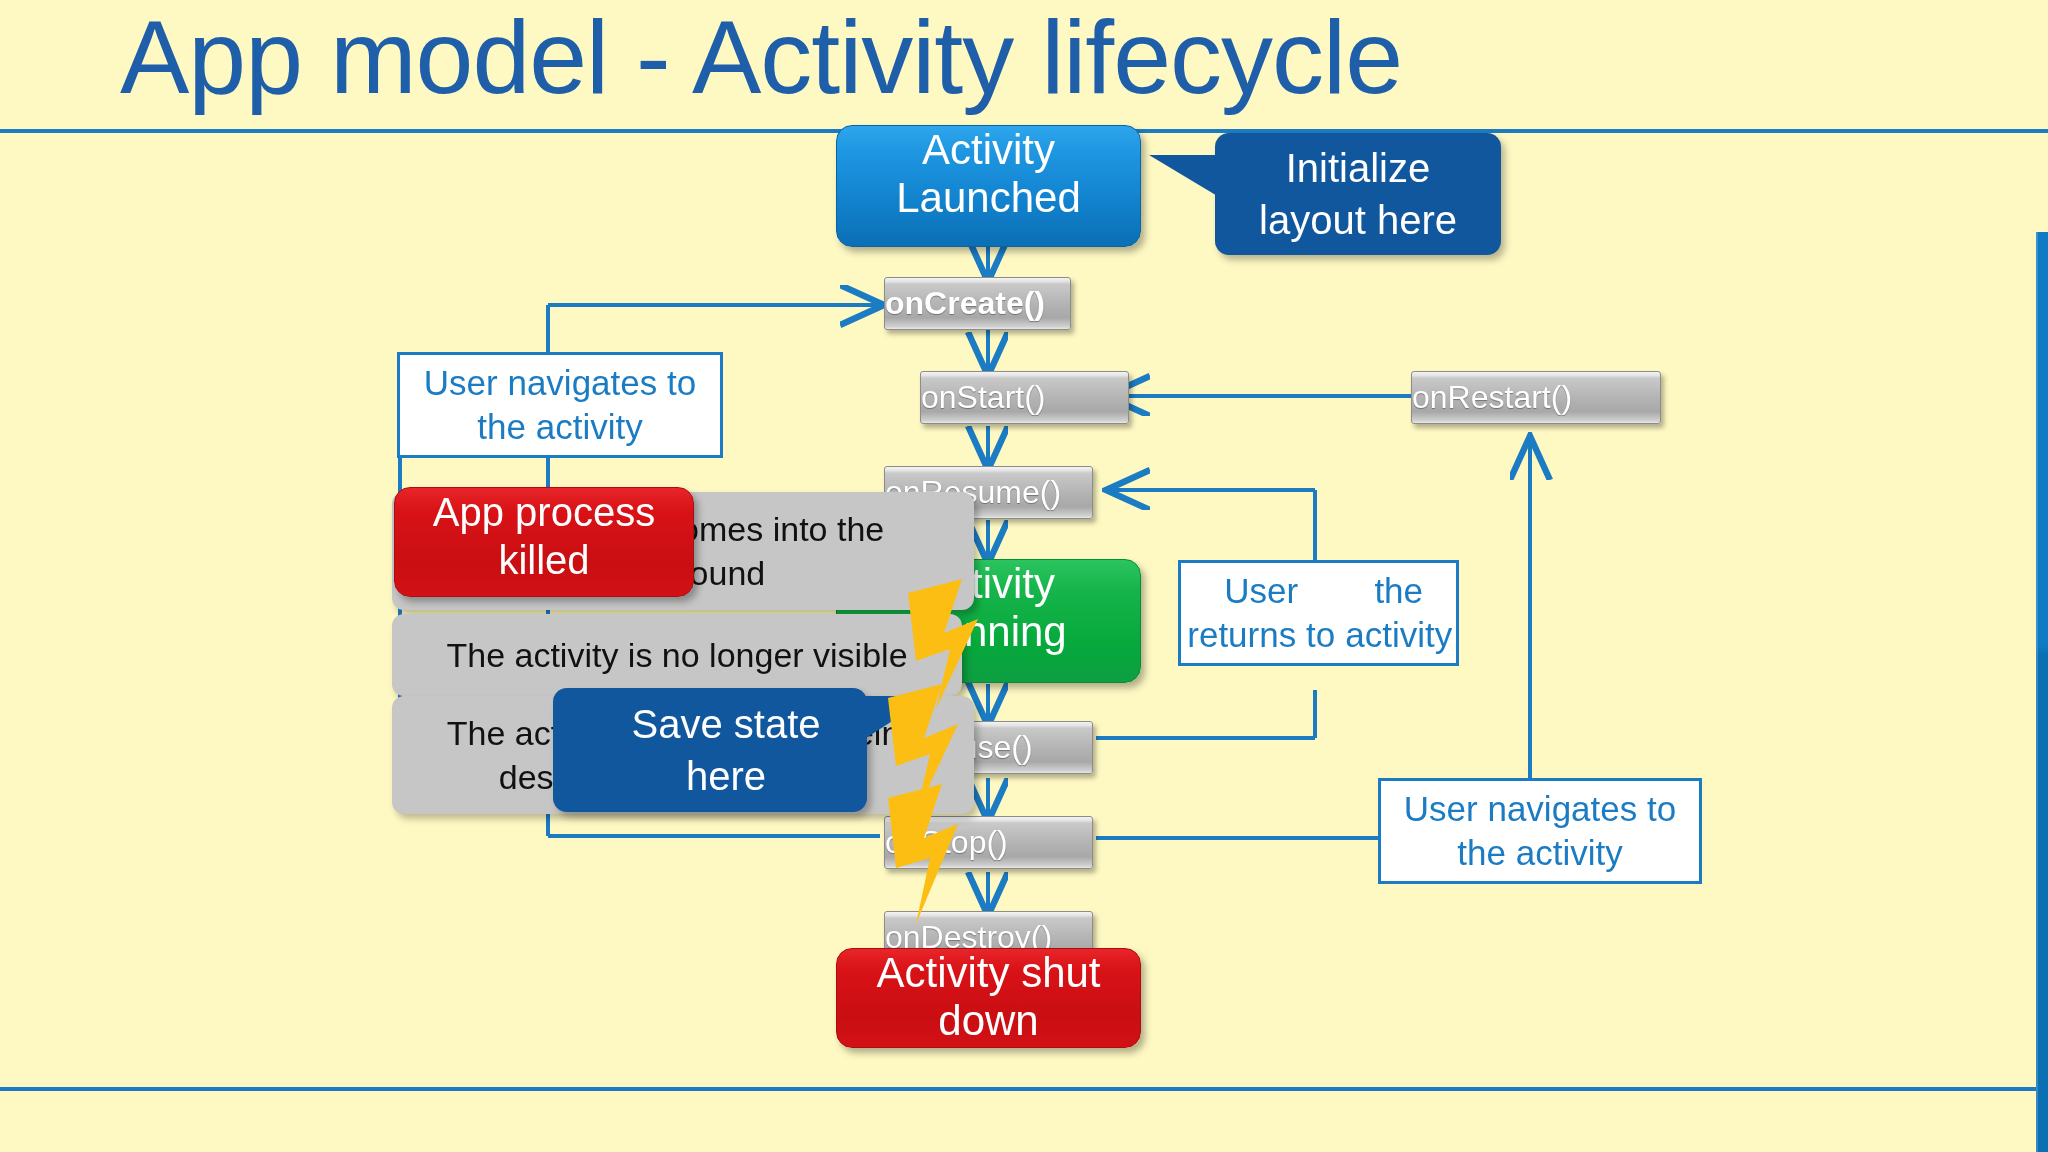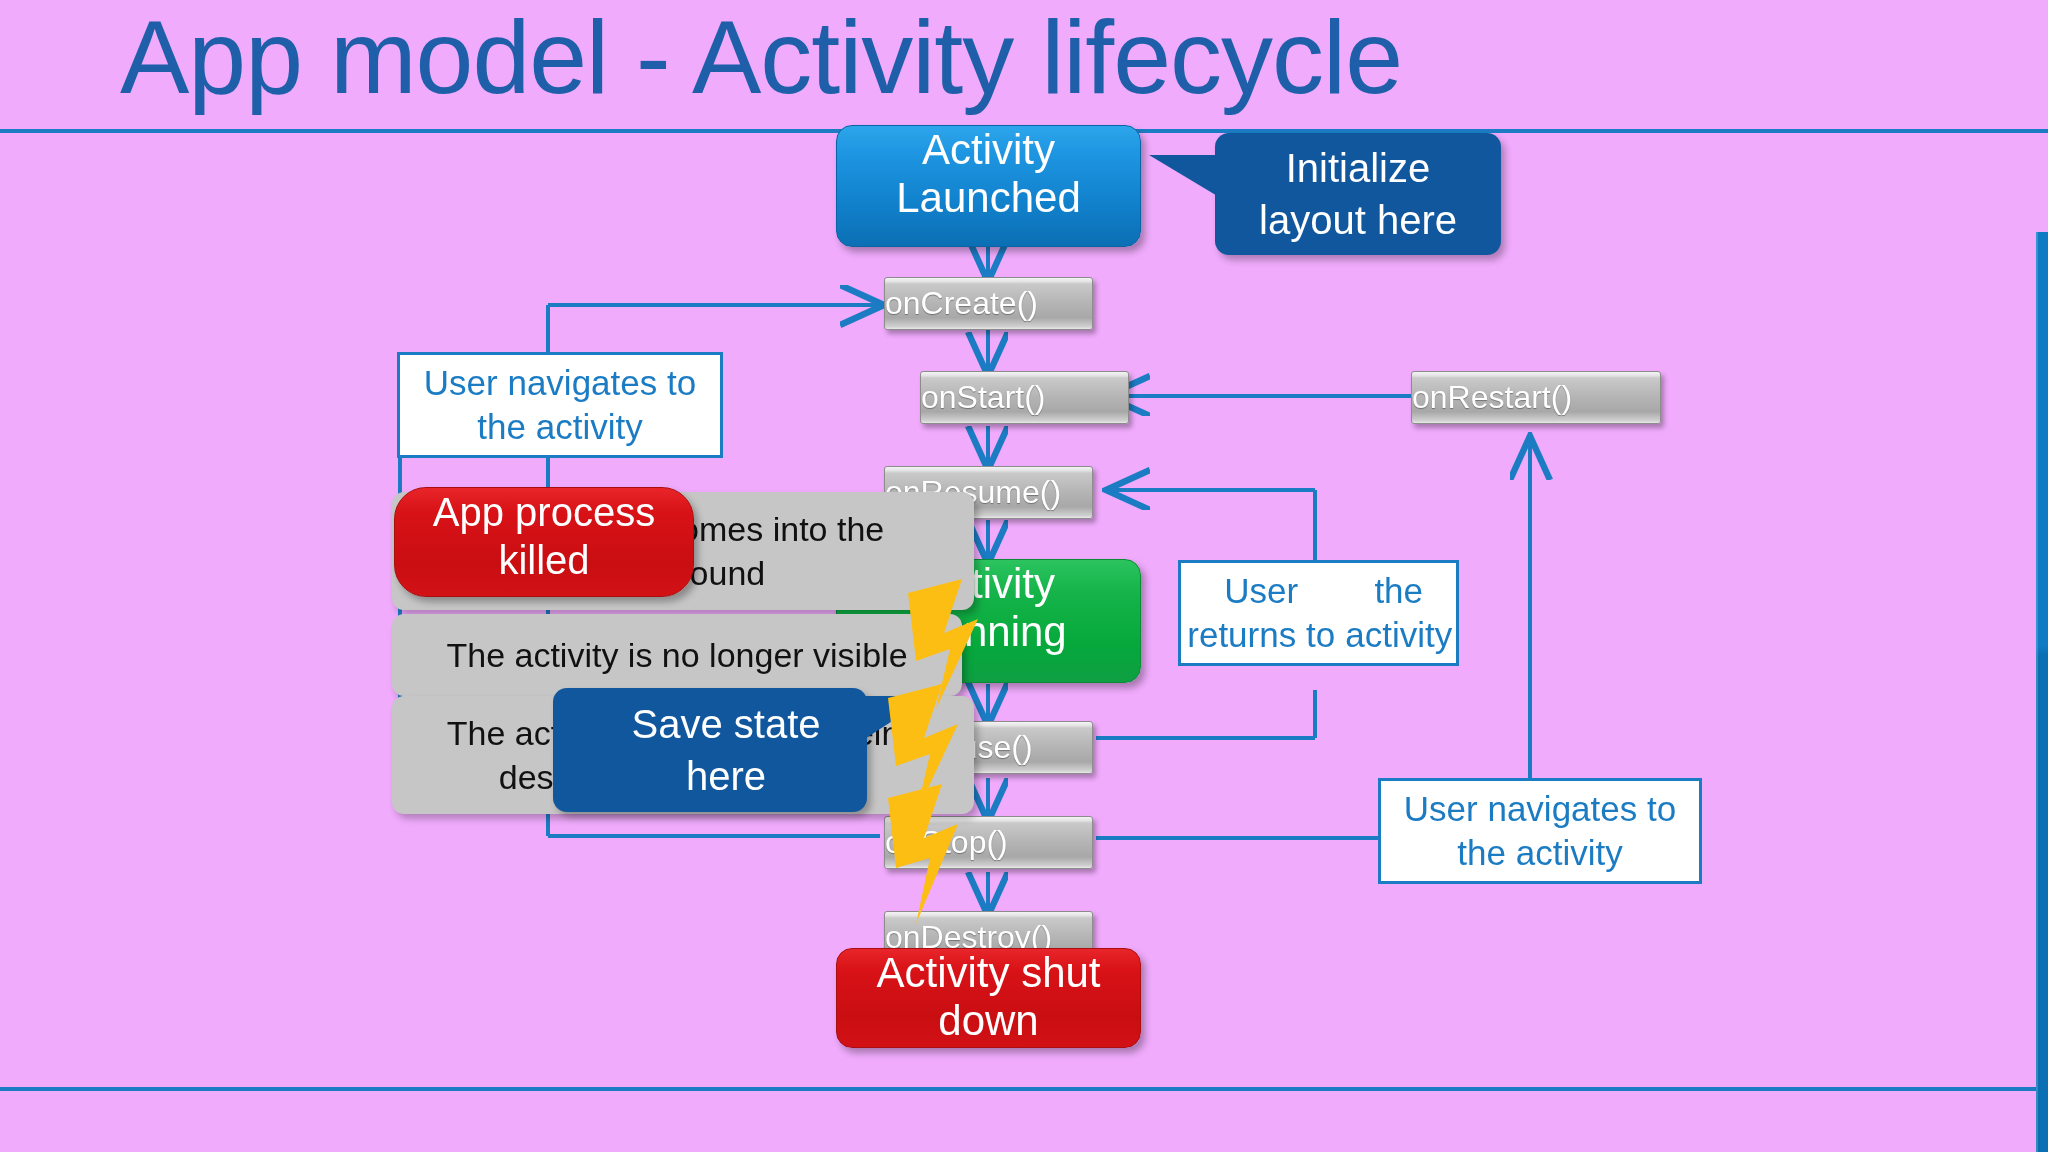--- a/index.html
+++ b/index.html
@@ -2,21 +2,21 @@
 <html><head>
 <meta charset="utf-8">
 <title>App model - Activity lifecycle</title>
 <style>
   html,body{margin:0;padding:0;background:#ffffff;}
   body{
     width:2048px;height:1152px;overflow:hidden;position:relative;
     font-family:"Liberation Sans", sans-serif;
     -webkit-font-smoothing:antialiased;
   }
-  #slide{position:absolute;left:0;top:0;width:2048px;height:1152px;background:#f0abfc;}
+  #slide{position:absolute;left:0;top:0;width:2048px;height:1152px;background:#fef9c3;}
 
   
   .title{
     position:absolute;left:120px;top:-4px;width:1700px;height:130px;
     font-size:104px;line-height:122px;color:#1F5FA9;
     letter-spacing:-1px;white-space:nowrap;font-weight:400;
   }
   .rule{position:absolute;background:#1B7CC4;}
   .rule-top{left:0;top:129px;width:2048px;height:4px;}
   .rule-bottom{left:0;top:1087px;width:2048px;height:4px;}
@@ -137,21 +137,21 @@
     <span>Activity</span>
     <span>Launched</span>
   </div>
 
   <div class="callout" style="left:1215px;top:133px;width:286px;height:122px;flex-direction:column;">
     <span>Initialize</span>
     <span>layout here</span>
     <span class="tail" style="left:-66px;top:22px;border-top:0 solid transparent;border-bottom:42px solid transparent;border-right:70px solid #11579E;"></span>
   </div>
 
-  <div class="node chip" style="left:884px;top:277px;width:209px;height:53px;">
+  <div class="node chip" style="left:884px;top:277px;width:187px;height:53px;font-weight:bold;">
     <span>onCreate()</span>
   </div>
 
   <div class="node chip" style="left:920px;top:371px;width:209px;height:53px;">
     <span>onStart()</span>
   </div>
 
   <div class="node chip" style="left:1411px;top:371px;width:250px;height:53px;">
     <span>onRestart()</span>
   </div>
@@ -192,21 +192,21 @@
   </div>
 
   <div class="tip" style="left:392px;top:614px;width:530px;height:82px;padding:0 20px;">
     <span>The activity is no longer visible</span>
   </div>
 
   <div class="tip" style="left:392px;top:696px;width:530px;height:118px;padding:0 26px;">
     <span>The activity is finishing or being destroyed by the system</span>
   </div>
 
-  <div class="node state red" style="left:394px;top:487px;width:300px;height:110px;flex-direction:column;font-size:40px;line-height:48px;border-radius:32px;">
+  <div class="node state red" style="left:394px;top:487px;width:300px;height:110px;flex-direction:column;font-size:40px;line-height:48px;">
     <span>App process</span>
     <span>killed</span>
   </div>
 
 
   <div class="callout" style="left:553px;top:688px;width:282px;height:124px;flex-direction:column;padding-left:32px;">
     <span>Save state</span>
     <span>here</span>
     <span class="tail" style="right:-64px;top:8px;border-top:0 solid transparent;border-bottom:44px solid transparent;border-left:68px solid #11579E;"></span>
   </div>

